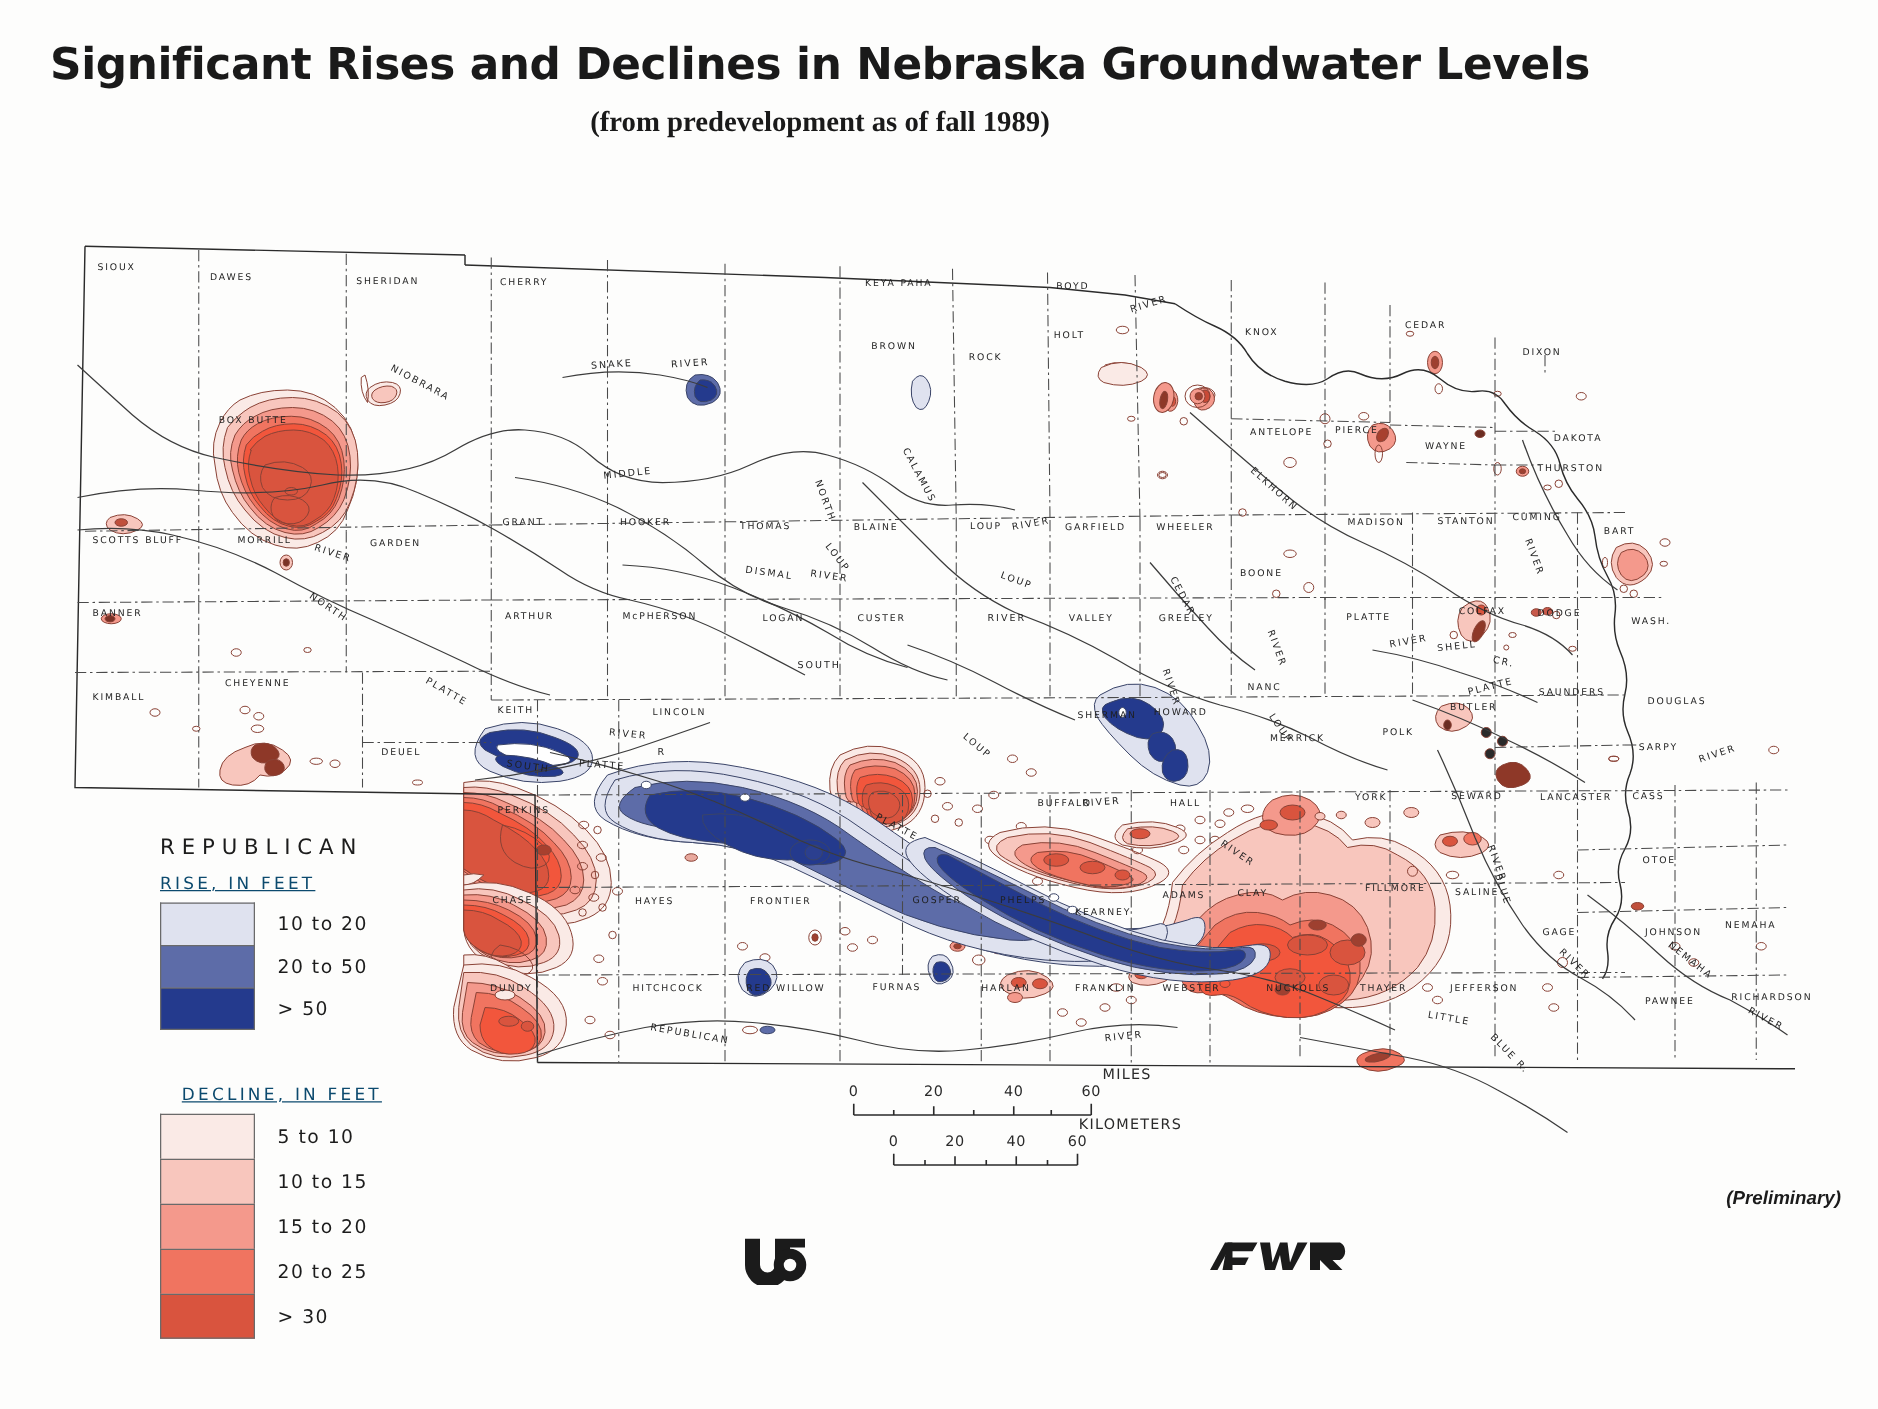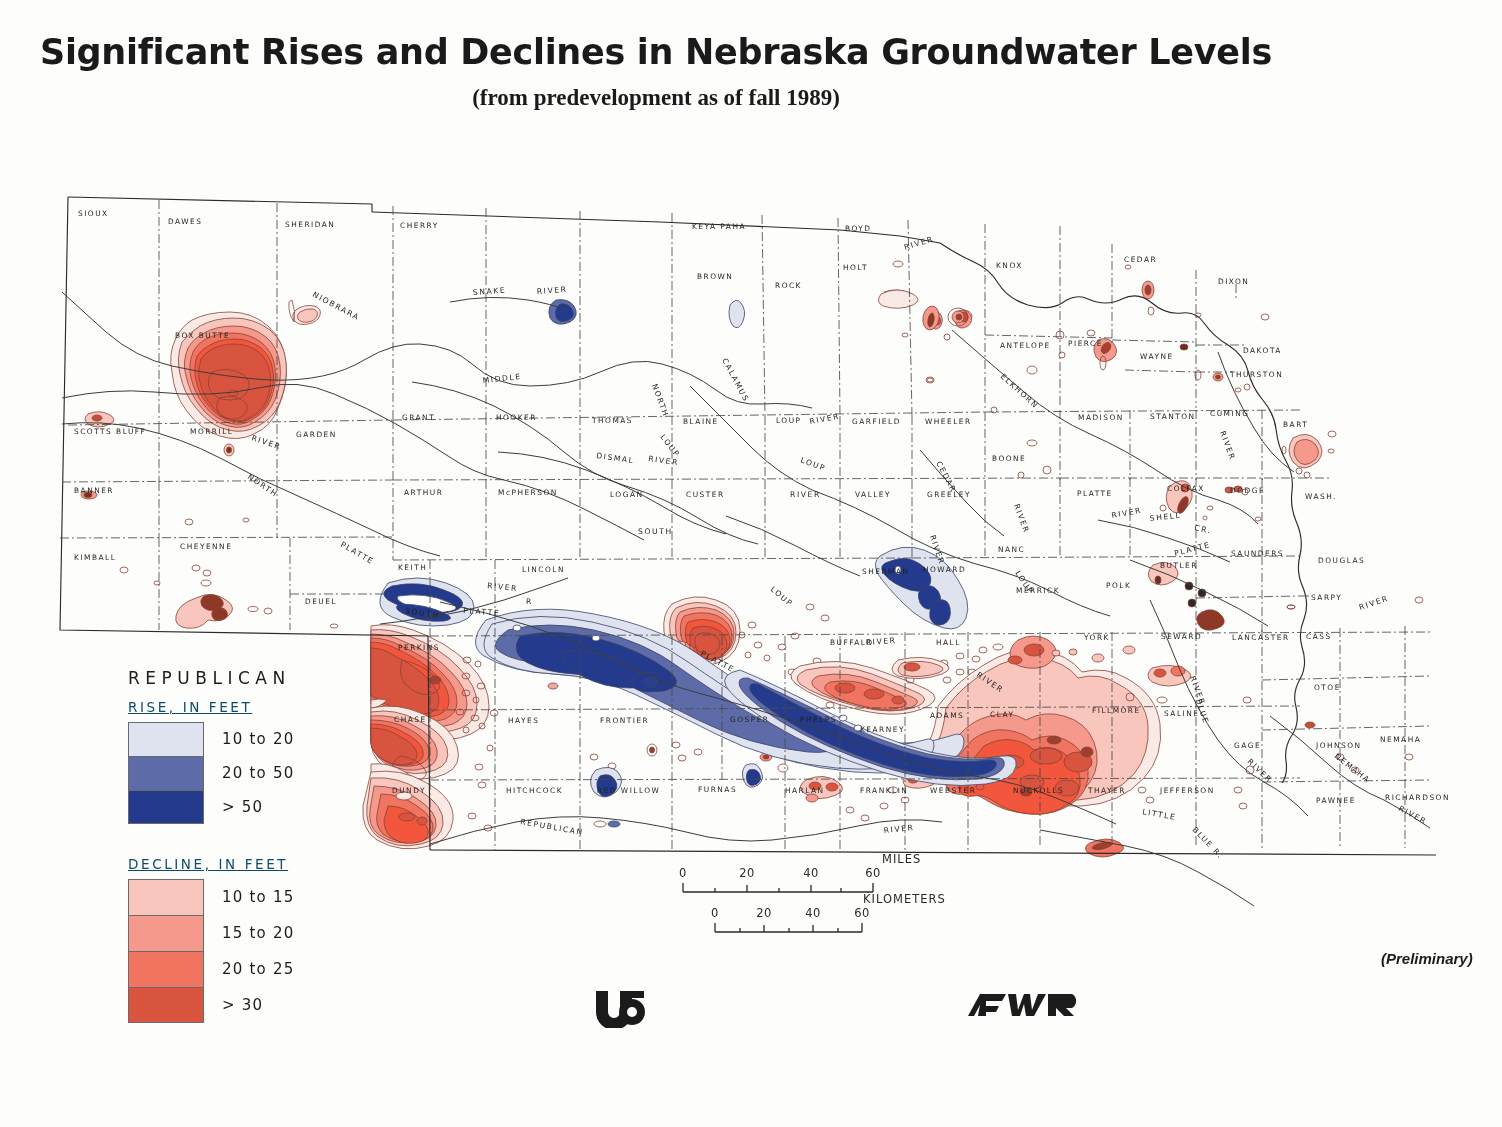--- a/index.html
+++ b/index.html
@@ -41,21 +41,21 @@
   }
   .swatch-group{margin-top:7px;position:relative;}
   .swatch-row{display:flex;align-items:center;height:34px;}
   .swatch{width:76px;height:34px;border-left:1px solid #6a6a6a;border-right:1px solid #6a6a6a;box-sizing:border-box;}
   .swatch-group .swatch-row:first-child .swatch{border-top:1px solid #6a6a6a;}
   .swatch-group .swatch-row:last-child .swatch{border-bottom:1px solid #6a6a6a;}
   .swatch-label{
     margin-left:18px;font-size:15px;color:#1c1c1c;letter-spacing:1.2px;white-space:nowrap;
     font-family:"DejaVu Sans", sans-serif;
   }
-  .decline-block{margin-top:32px;}
+  .decline-block{margin-top:44px;text-align:center;}
   .decline-block .swatch-row{height:36px;}
   .decline-block .swatch{height:36px;}
 
   
   .scalebars{position:absolute;left:680px;top:866px;}
   .scale-unit{position:relative;font-family:"DejaVu Sans", sans-serif;}
   .scale-nums{position:relative;height:15px;}
   .scale-num{
     position:absolute;font-size:11.5px;color:#2a2a2a;
     transform:translateX(-50%);letter-spacing:.5px;white-space:nowrap;
@@ -863,20 +863,24 @@
         <div class="swatch-row">
           <div class="swatch" style="background: rgb(36, 58, 141); border-top: 1px solid rgb(106, 106, 106);"></div>
           <div class="swatch-label">&gt; 50</div>
         </div>
       </div>
 
     <div class="decline-block">
       <div class="legend-subheading">DECLINE, IN FEET</div>
       <div class="swatch-group" id="decline-swatches">
           <div class="swatch-row">
+            <div class="swatch" style="background: rgb(250, 234, 230);"></div>
+            <div class="swatch-label">5 to 10</div>
+          </div>
+          <div class="swatch-row">
             <div class="swatch" style="background: rgb(248, 198, 189); border-top: 1px solid rgb(106, 106, 106);"></div>
             <div class="swatch-label">10 to 15</div>
           </div>
           <div class="swatch-row">
             <div class="swatch" style="background: rgb(244, 153, 140); border-top: 1px solid rgb(106, 106, 106);"></div>
             <div class="swatch-label">15 to 20</div>
           </div>
           <div class="swatch-row">
             <div class="swatch" style="background: rgb(240, 116, 96); border-top: 1px solid rgb(106, 106, 106);"></div>
             <div class="swatch-label">20 to 25</div>

